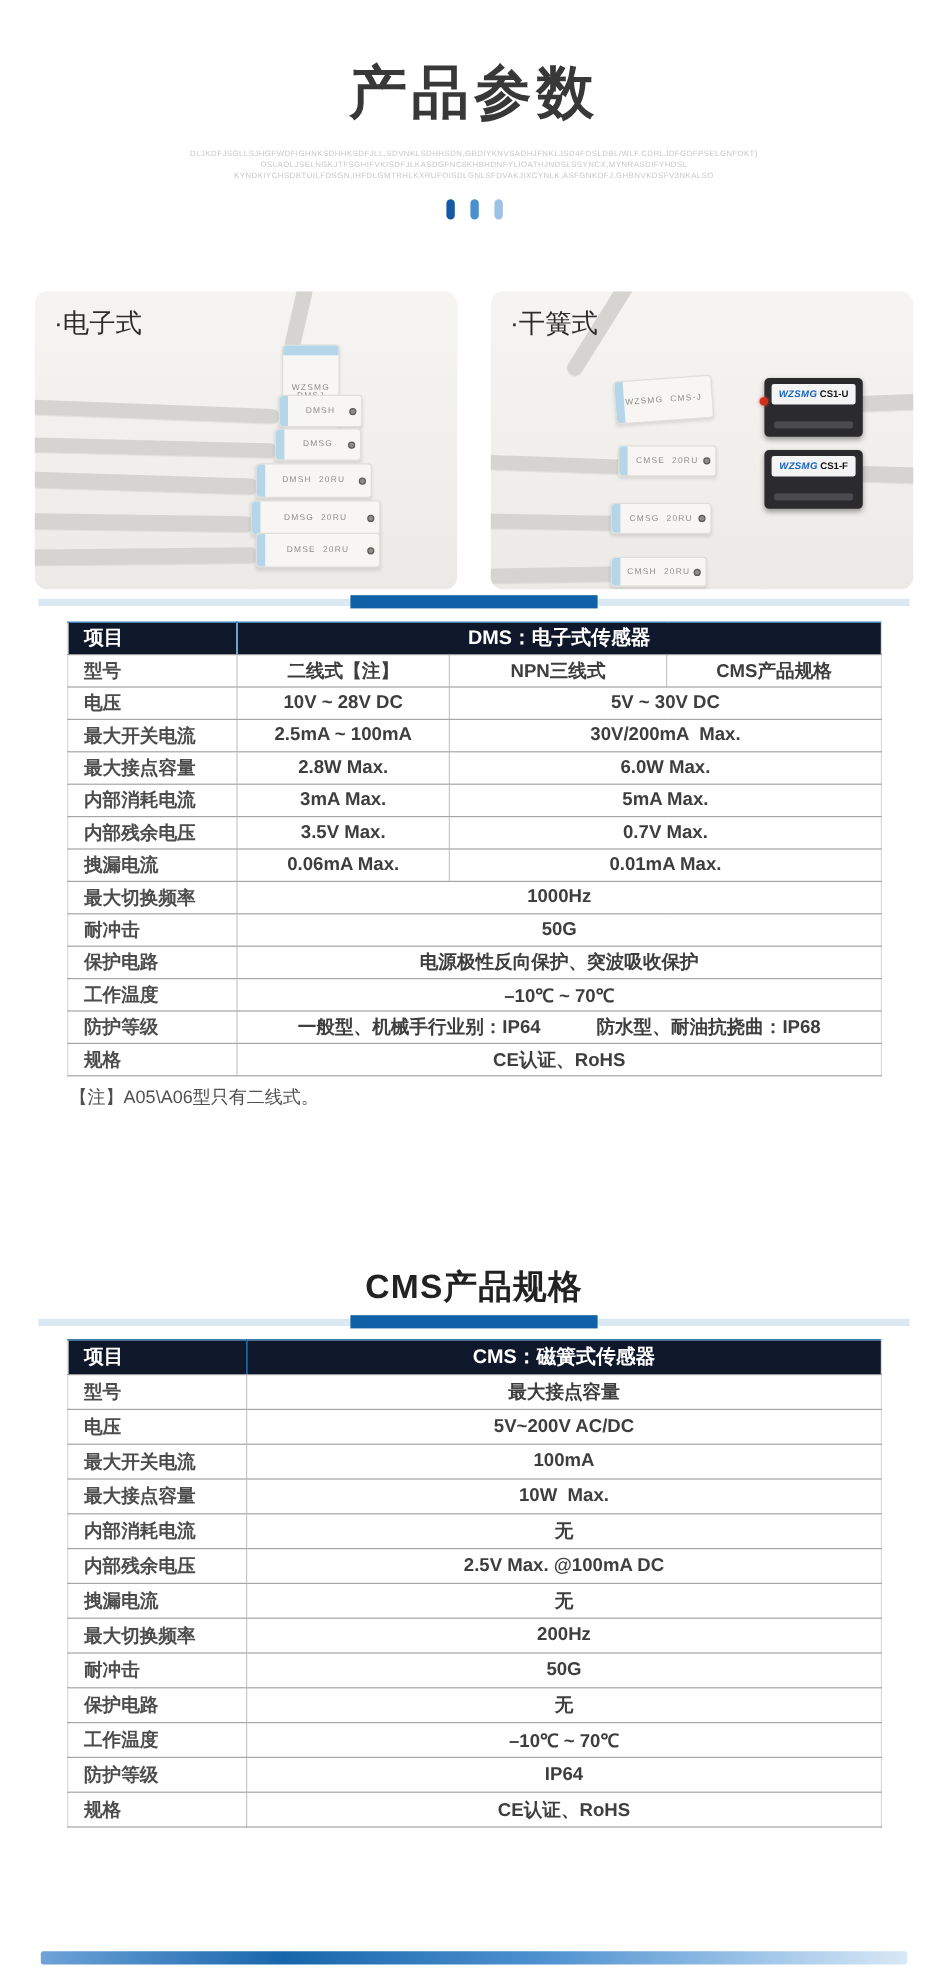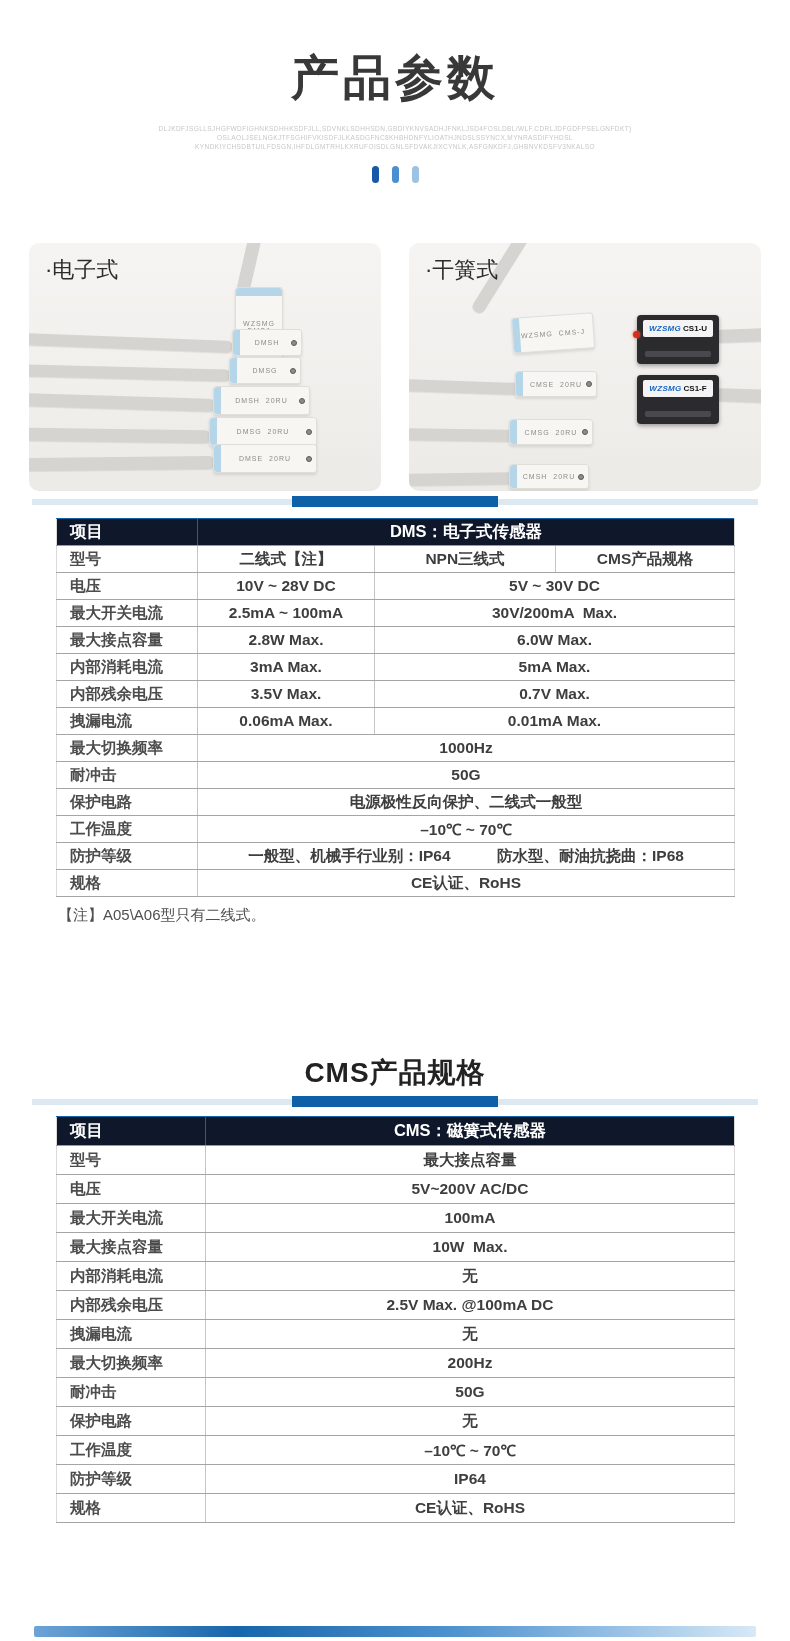--- a/index.html
+++ b/index.html
@@ -263,21 +263,21 @@
             <tr>
               <td class="lbl">最大切换频率</td>
               <td colspan="3">1000Hz</td>
             </tr>
             <tr>
               <td class="lbl">耐冲击</td>
               <td colspan="3">50G</td>
             </tr>
             <tr>
               <td class="lbl">保护电路</td>
-              <td colspan="3">电源极性反向保护、二线式一般型</td>
+              <td colspan="3">电源极性反向保护、突波吸收保护</td>
             </tr>
             <tr>
               <td class="lbl">工作温度</td>
               <td colspan="3">–10℃ ~ 70℃</td>
             </tr>
             <tr>
               <td class="lbl">防护等级</td>
               <td colspan="3">一般型、机械手行业别：IP64　　　防水型、耐油抗挠曲：IP68</td>
             </tr>
             <tr>

